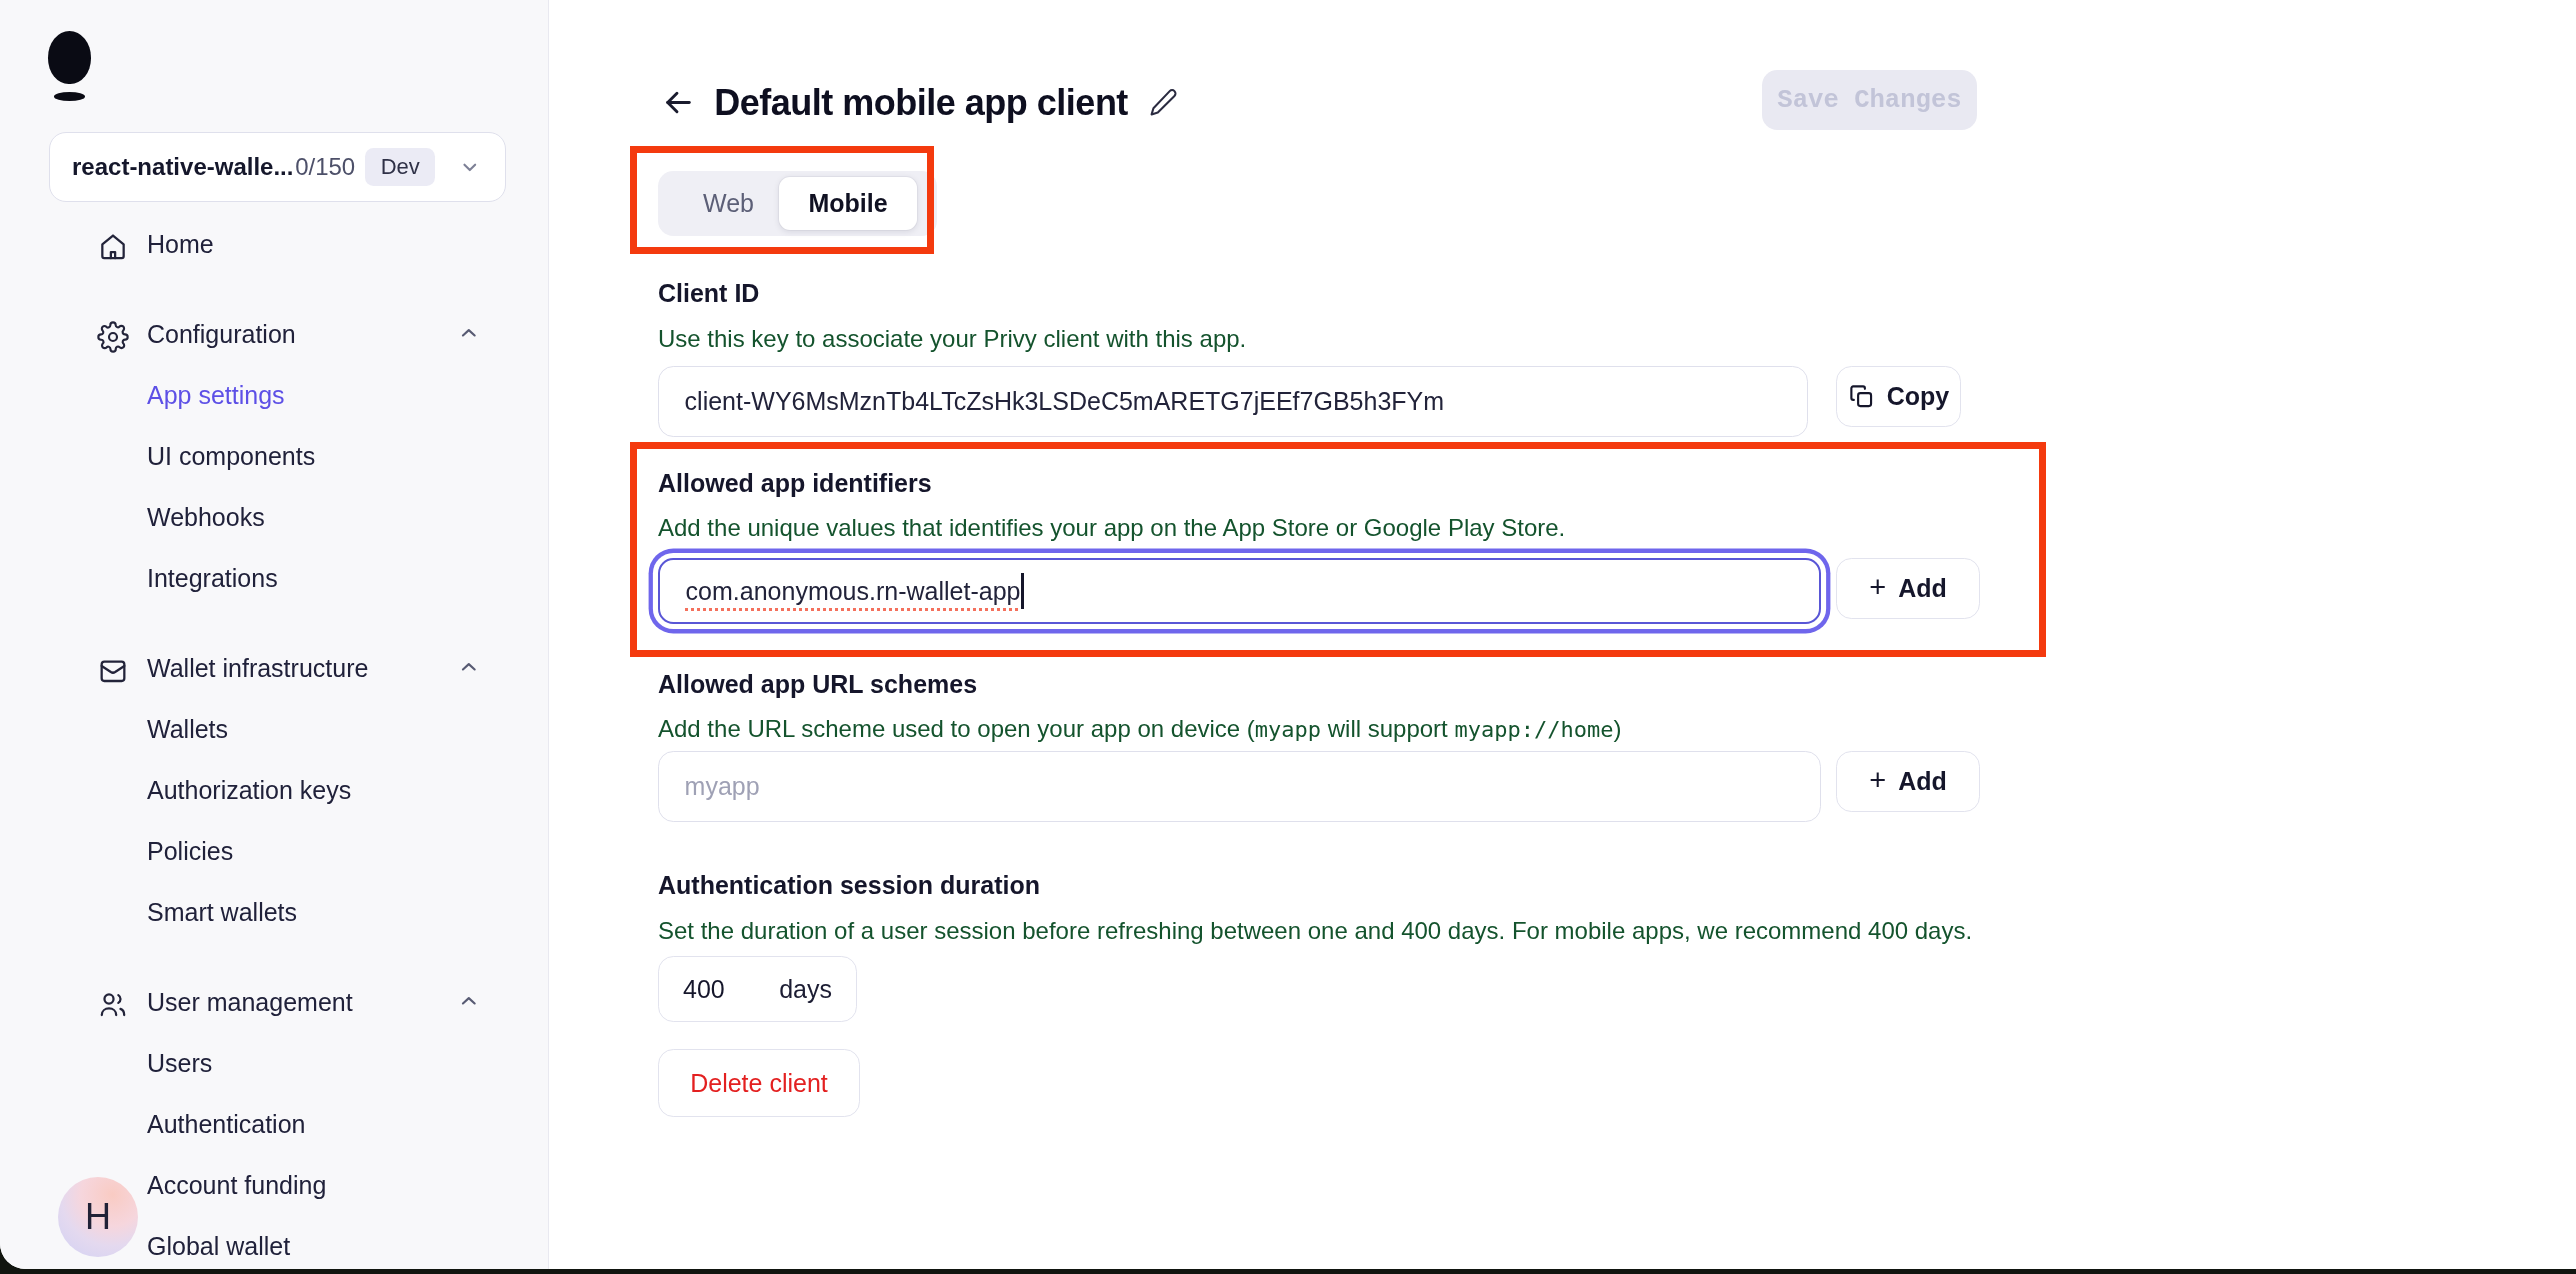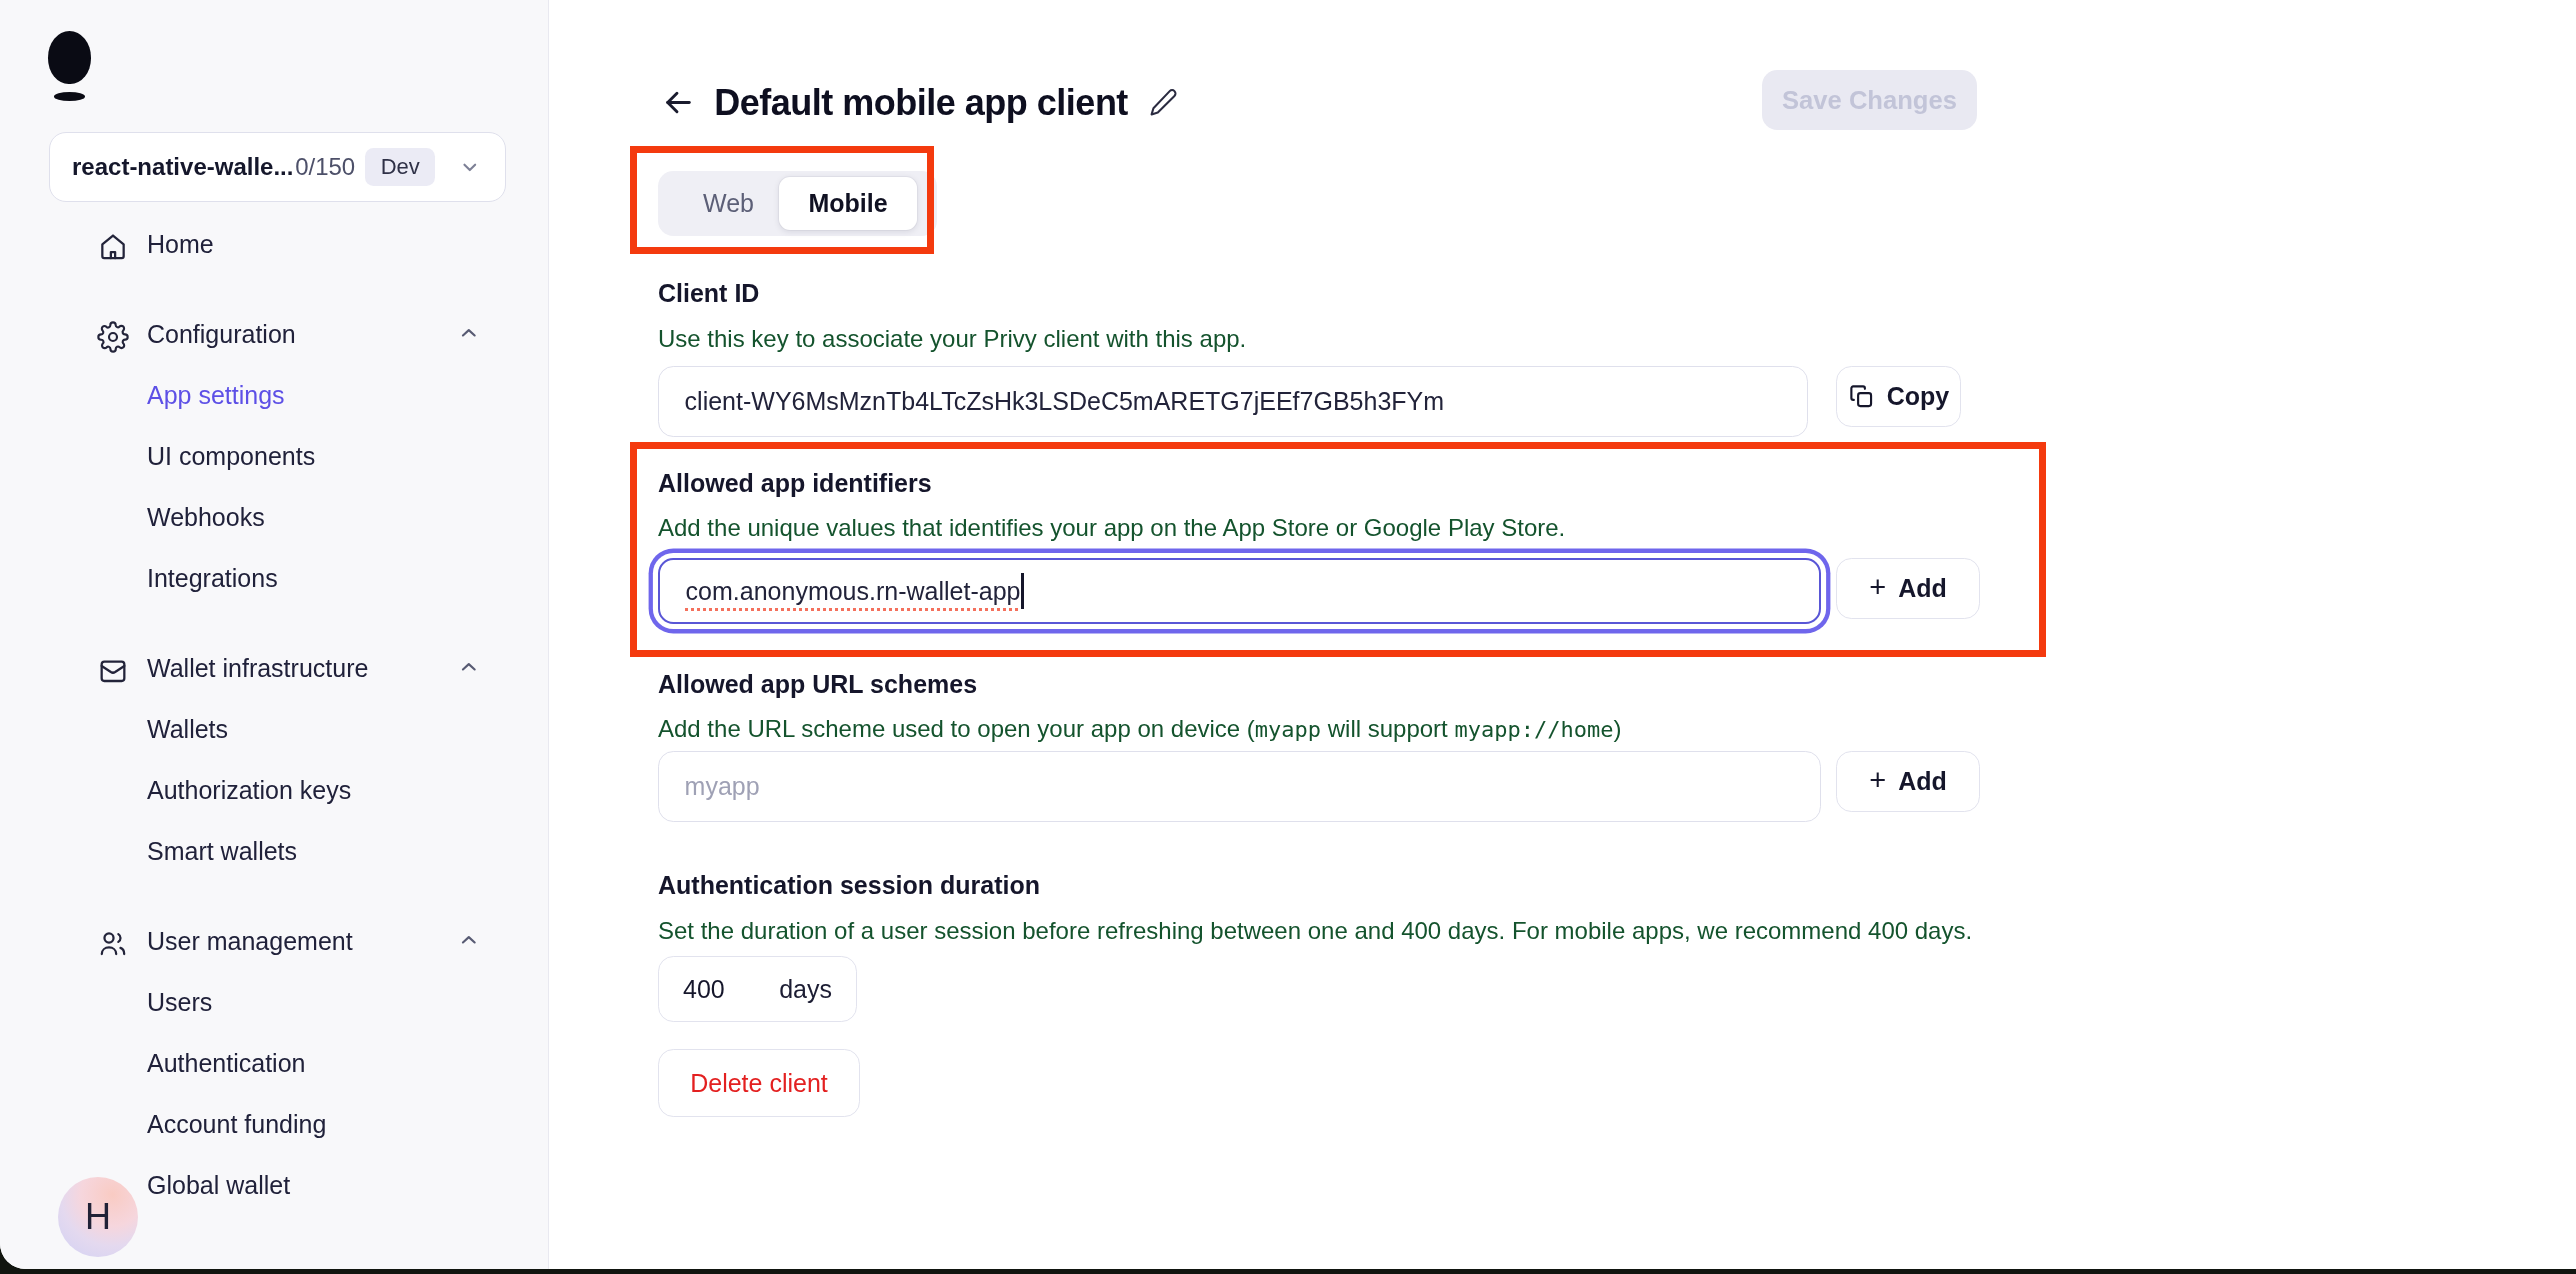--- a/index.html
+++ b/index.html
@@ -51,21 +51,21 @@
   .main { position:relative; flex:1 1 auto; background:#ffffff; height:100%; }
 
   .title-row { position:absolute; left:109px; top:77px; height:51px; display:flex; align-items:center; }
   .back-btn { width:41px; height:41px; display:flex; align-items:center; justify-content:center; color:#1a1b2e; cursor:pointer; }
   .page-title { font-size:36px; font-weight:700; color:#0e0f20; letter-spacing:-0.5px; margin-left:15.3px; }
   .edit-btn { margin-left:19px; width:34px; height:34px; display:flex; align-items:center; justify-content:center; color:#2a2b40; cursor:pointer; }
 
   .save-btn {
     position:absolute; left:1213px; top:70px; width:215px; height:60px;
     background:#e9e9f2; color:#c2c4d8; font-size:25.6px; font-weight:600;
-    border:none; border-radius:15.3px; cursor:default;
+    border:none; border-radius:15.3px; cursor:default;font-family:Liberation Mono, monospace;
   }
 
   .seg-control {
     position:absolute; left:109px; top:171px; height:65px;
     background:#efeff5; border-radius:15.3px; display:inline-flex; align-items:center; padding:0 20px;
   }
   .seg {
     height:53px; display:flex; align-items:center; justify-content:center;
     font-size:25px; border-radius:11px; cursor:pointer;
   }
@@ -199,20 +199,23 @@
               <path d="M6.5 14.5l5.5-5 5.5 5"></path>
             </svg>
         </span>
       </div>
 
       <div class="nav-row sub">
         <span>Wallets</span>
       </div>
       <div class="nav-row sub">
         <span>Authorization keys</span>
+      </div>
+      <div class="nav-row sub">
+        <span>Policies</span>
       </div>
       <div class="nav-row sub">
         <span>Smart wallets</span>
       </div>
 
       <div class="nav-row group">
         <span class="nav-icon">
           <svg width="32" height="32" viewBox="0 0 24 24" fill="none" stroke="currentColor" stroke-width="1.7" stroke-linecap="round" stroke-linejoin="round">
               <circle cx="9" cy="7.5" r="3.4"></circle>
               <path d="M3.6 19.5c0-3 2.4-4.9 5.4-4.9s5.4 1.9 5.4 4.9"></path>

